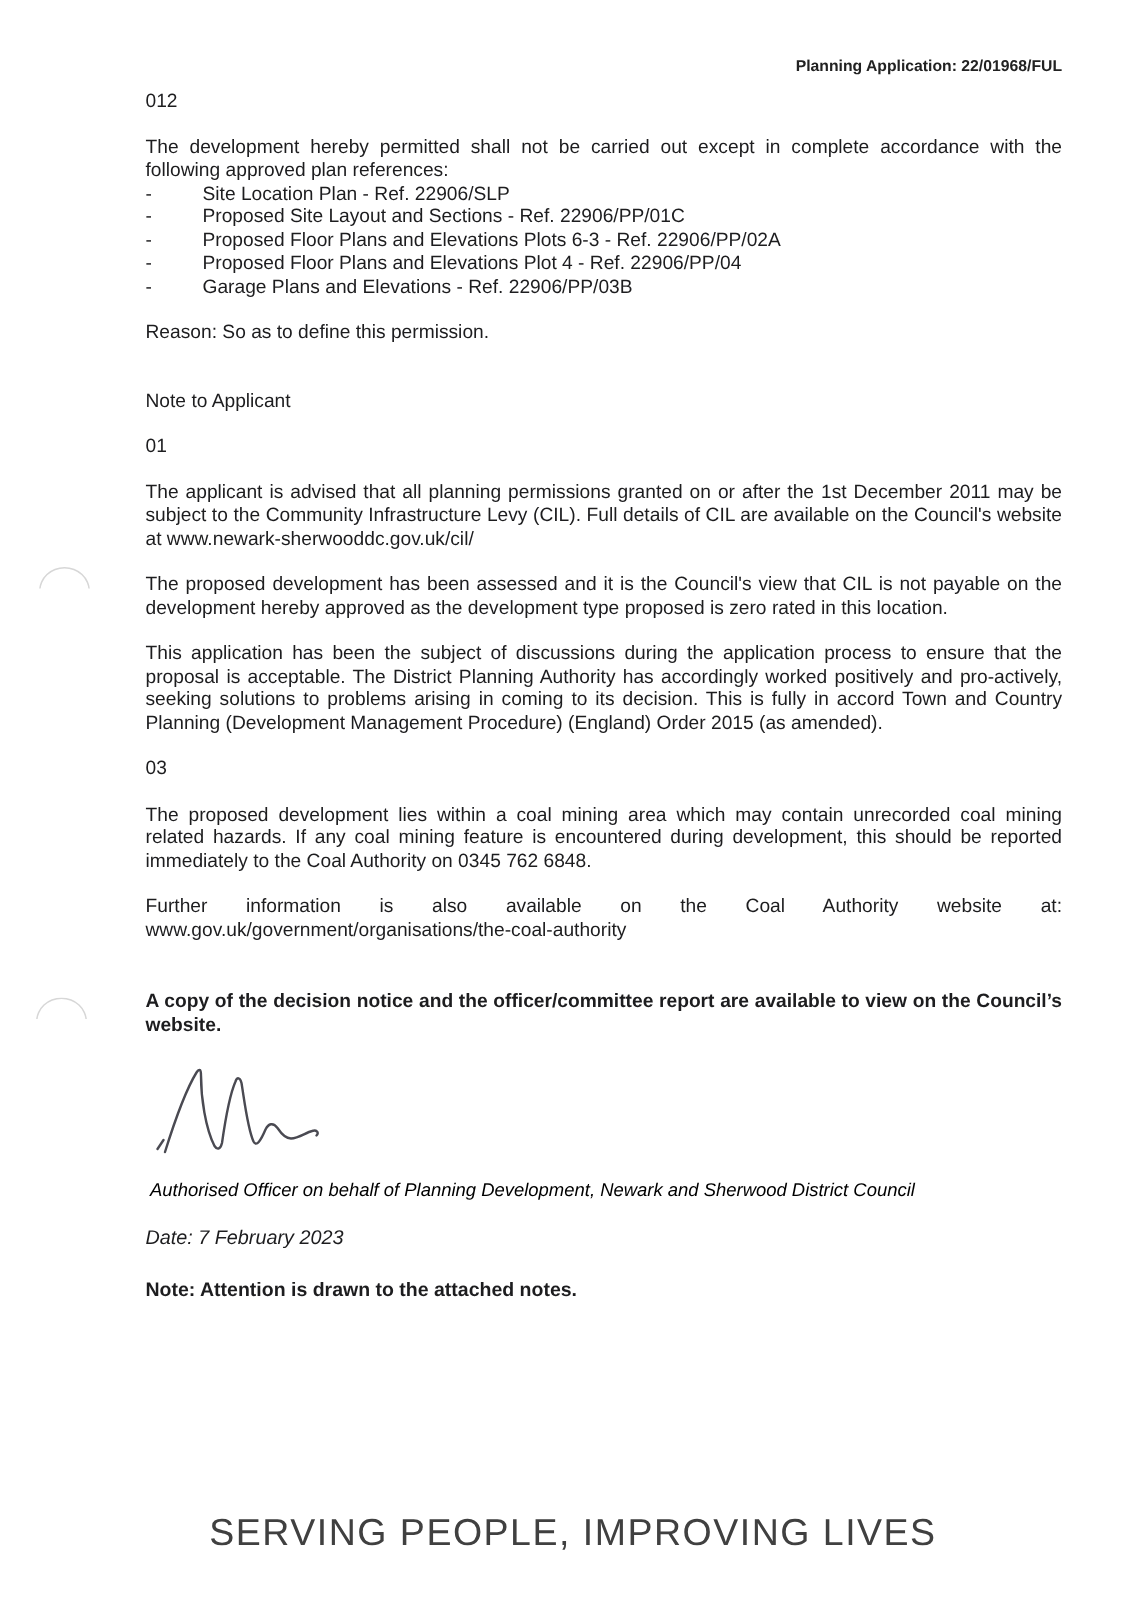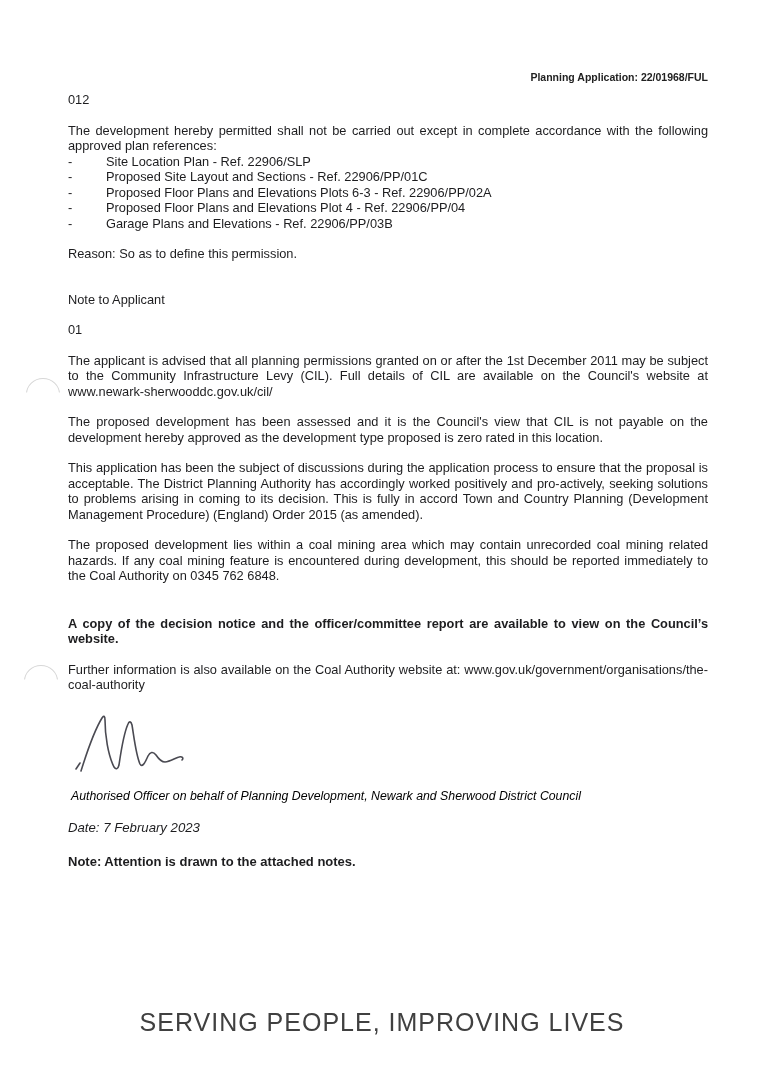--- a/index.html
+++ b/index.html
@@ -2,21 +2,21 @@
 <html><head>
 <meta charset="utf-8">
 <style>
   html,body{margin:0;padding:0;background:#ffffff;}
   body{
     width:764px;height:1080px;position:relative;overflow:hidden;
     font-family:"Liberation Sans", sans-serif;
     color:#1d1d1f;
     -webkit-font-smoothing:antialiased;
   }
-  .page{padding:38px 56px 0 68px;position:relative;margin-top:33px;}
+  .page{padding:38px 56px 0 97px;position:relative;}
   .ref-line{
     text-align:right;font-size:10.5px;font-weight:bold;line-height:13px;
     margin-bottom:8px;color:#222;
   }
   p,.para{margin:0;font-size:12.8px;line-height:15.5px;}
   .j{text-align:justify;}
   .mt15{margin-top:15px;}
   .mt30{margin-top:30px;}
   .mt32{margin-top:32px;}
   .bold{font-weight:bold;}
@@ -87,26 +87,27 @@
 
   <p class="mt15">01</p>
 
   <p class="j mt15">The applicant is advised that all planning permissions granted on or after the 1st December 2011 may be subject to the Community Infrastructure Levy (CIL). Full details of CIL are available on the Council's website at www.newark-sherwooddc.gov.uk/cil/</p>
 
   <p class="j mt15">The proposed development has been assessed and it is the Council's view that CIL is not payable on the development hereby approved as the development type proposed is zero rated in this location.</p>
 
 
   <p class="j mt15">This application has been the subject of discussions during the application process to ensure that the proposal is acceptable. The District Planning Authority has accordingly worked positively and pro-actively, seeking solutions to problems arising in coming to its decision. This is fully in accord Town and Country Planning (Development Management Procedure) (England) Order 2015 (as amended).</p>
 
+  <p class="mt15">03</p>
 
   <p class="j mt15">The proposed development lies within a coal mining area which may contain unrecorded coal mining related hazards.  If any coal mining feature is encountered during development, this should be reported immediately to the Coal Authority on 0345 762 6848.</p>
 
+  <p class="j mt15">Further information is also available on the Coal Authority website at: www.gov.uk/government/organisations/the-coal-authority</p>
+
   <p class="j bold mt32">A copy of the decision notice and the officer/committee report are available to view on the Council’s website.</p>
-
-  <p class="j mt15">Further information is also available on the Coal Authority website at: www.gov.uk/government/organisations/the-coal-authority</p>
 
   <div class="signature-wrap">
     <svg class="sig-svg" width="120" height="66" viewBox="0 0 120 66">
       <path d="M4,58 L8,52 M9,60 C14,44 22,20 30,7 C32,4 33,5 33,9 C33,24 36,44 42,56 C44,59 46,58 47,54 C49,40 52,22 56,13 C57,10 59,10 60,14 C62,26 64,44 68,53 C70,57 73,52 76,45 C78,41 81,40 84,44 C86,47 89,51 93,51 C98,51 103,47 107,46 C110,45 112,47 110,49" fill="none" stroke="#4a4a52" stroke-width="1.6" stroke-linecap="round" stroke-linejoin="round"></path>
     </svg>
   </div>
 
   <p class="officer-line">Authorised Officer on behalf of Planning Development, Newark and Sherwood District Council</p>
 
   <p class="date-line">Date: 7 February 2023</p>

